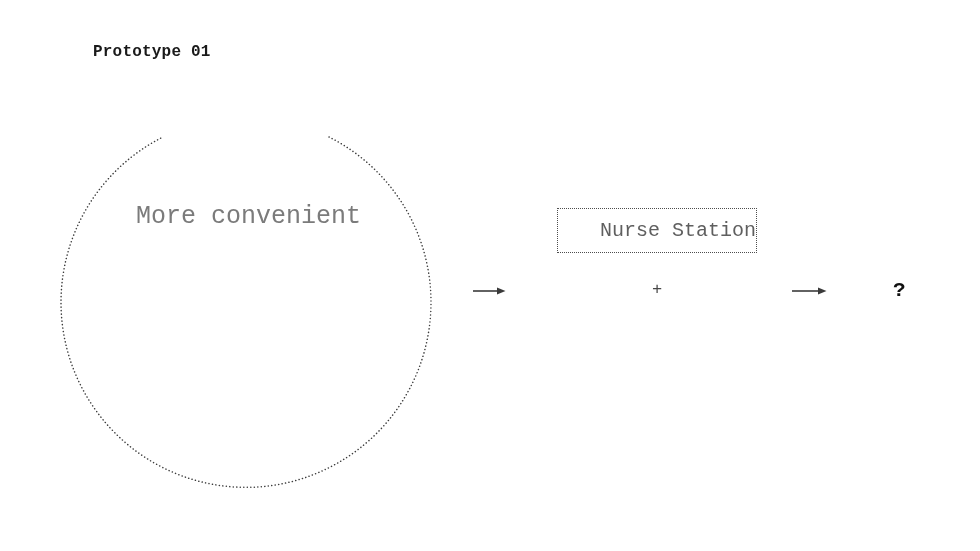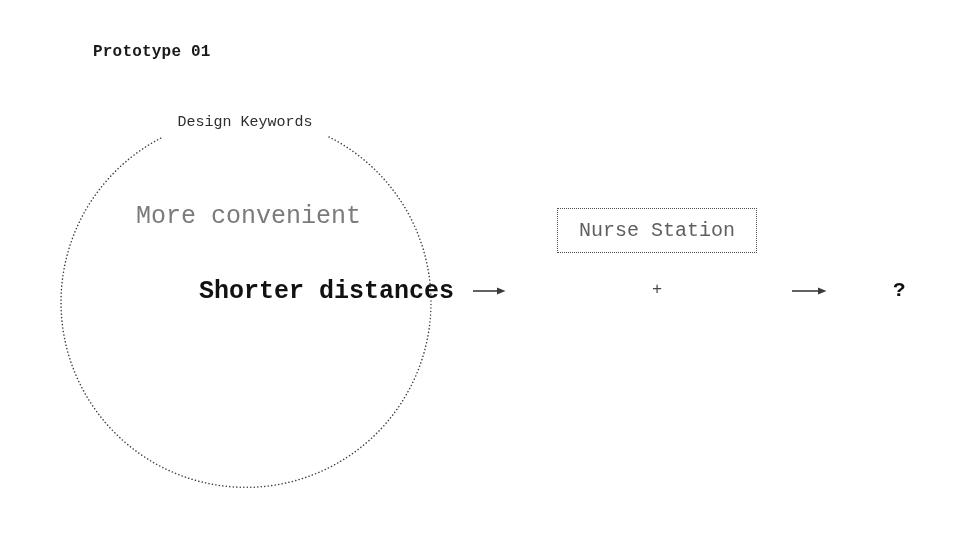--- a/index.html
+++ b/index.html
@@ -55,21 +55,21 @@
   .kw-2 { left: 81px;  top: 353px; color: #636363; }
 
   .dotted-box {
     left: 557px;
     width: 200px;
     height: 45px;
     box-sizing: border-box;
     border: 1.5px dotted #4d4d4d;
     display: flex;
     align-items: center;
-    justify-content: center;
+    justify-content: flex-end;
     font-size: 20px;
     color: #5f5f5f;
     white-space: nowrap;
   }
   .box-nurse   { top: 208px; }
   .box-wellness{ top: 331px; height: 44px; }
 
   .plus-operator {
     left: 557px;
     top: 280px;
@@ -104,24 +104,22 @@
     </g>
 
     <g>
       <line x1="792" y1="291" x2="819" y2="291" stroke="#3a3a3a" stroke-width="1.6"></line>
       <path d="M 818 287.5 L 826.5 291 L 818 294.5 Z" fill="#3a3a3a"></path>
     </g>
   </svg>
 
   <div class="abs slide-title">Prototype 01</div>
 
-  <div class="abs circle-label">Design Keywords</div>
 
   <div class="abs keyword kw-0">More convenient</div>
-  <div class="abs keyword kw-1">Shorter distances</div>
 
   <div class="abs dotted-box box-nurse">
     <span>Nurse Station</span>
   </div>
 
   <div class="abs plus-operator">+</div>
 
 
   <div class="abs question-mark">?</div>
 

